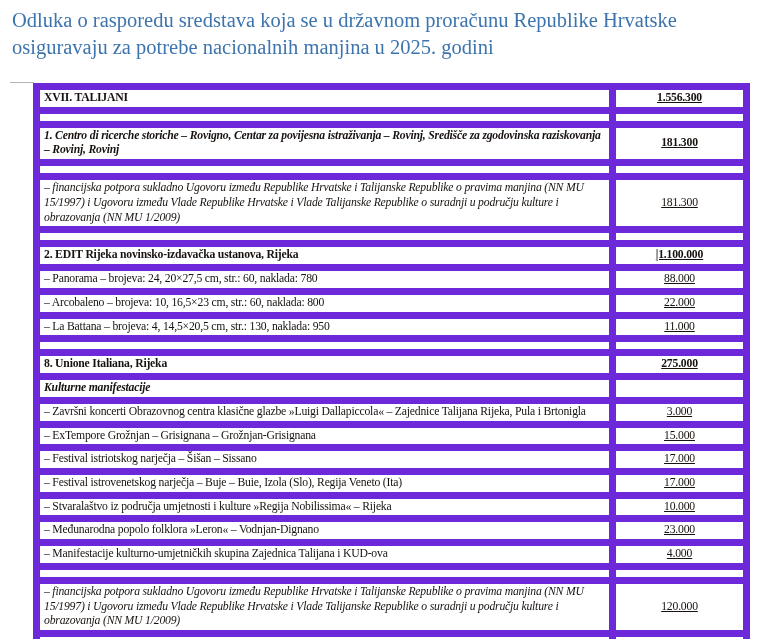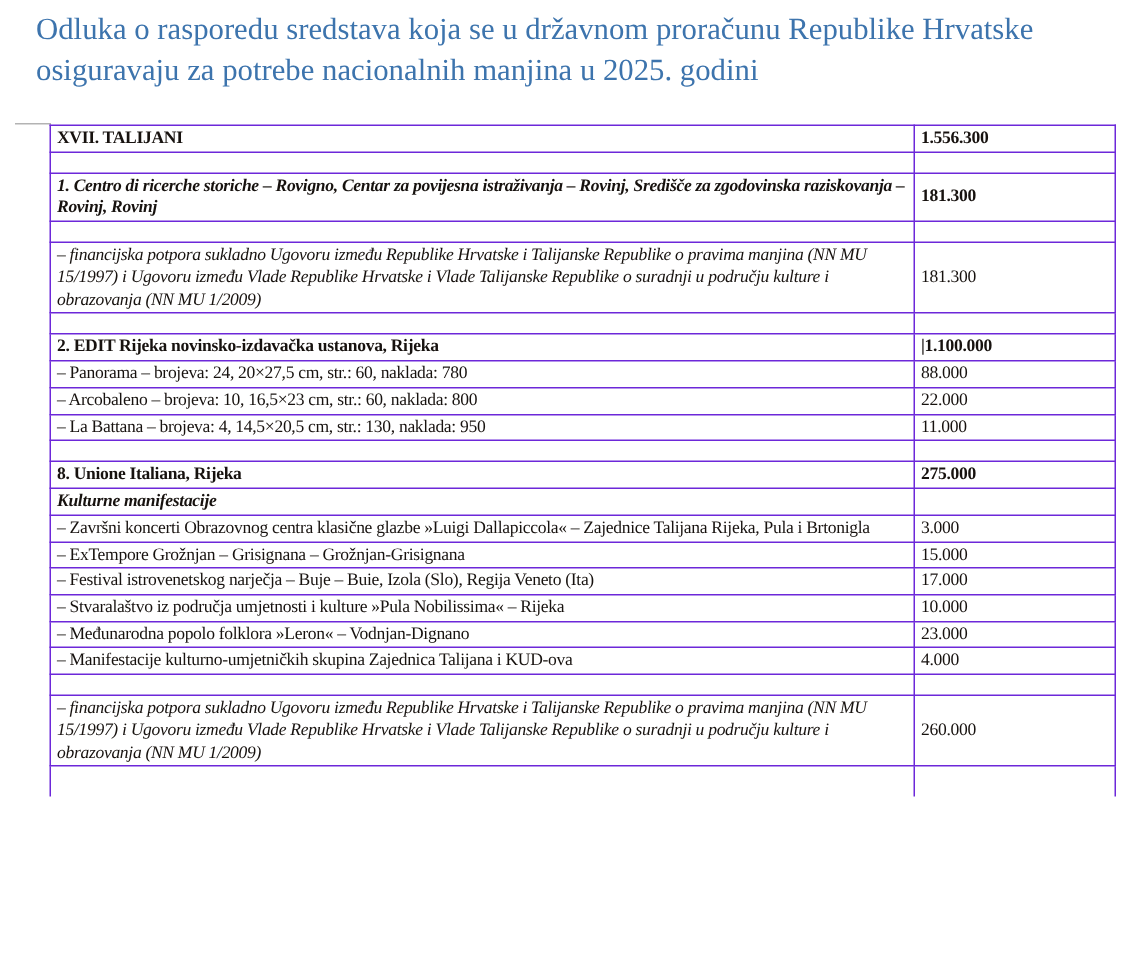--- a/index.html
+++ b/index.html
@@ -3,41 +3,41 @@
 <meta charset="utf-8">
 <style>
   * { margin:0; padding:0; box-sizing:border-box; }
   html,body { background:#ffffff; }
   body {
     width:760px; height:639px; overflow:hidden; position:relative;
     font-family:"Liberation Serif","DejaVu Serif",serif;
     color:#1c1c1c;
   }
   .page-title {
-    position:absolute; left:24px; top:7px; width:712px;
+    position:absolute; left:12px; top:7px; width:712px;
     font-size:20.5px; line-height:27px; font-weight:400;
     color:#3d74ad;
   }
   .edge-stub {
     position:absolute; left:10px; top:82px; width:24px; height:1px;
     background:#b3b3b3;
   }
   table.doc-table {
     position:absolute; left:33px; top:83px; width:710px;
     border-collapse:collapse; table-layout:fixed;
   }
   table.doc-table td {
-    border:1px solid #6d28d9;
+    border:7px solid #6d28d9;
     font-size:11.7px; line-height:1.26; letter-spacing:-0.2px;
     padding:1px 4px; height:16px; vertical-align:middle;
     color:#17120f;
   }
   td.c-desc { width:576px; white-space:nowrap; overflow:hidden; }
   td.c-desc.wrap { white-space:normal;font-style:italic; }
-  td.c-amt { width:134px; text-align:left; padding-right:5px; }
+  td.c-amt { width:134px; text-align:center; padding-right:5px;text-decoration:underline; }
   tr.empty td { height:14px; }
   tr.empty_cut td { height:20px; border-bottom:none; }
   tr.section td { font-weight:700; }
   tr.subheader td.c-desc { font-weight:700; font-style:italic; }
 </style>
 </head>
 <body>
 
 <h1 class="page-title">Odluka o rasporedu sredstava koja se u državnom proračunu Republike Hrvatske osiguravaju za potrebe nacionalnih manjina u 2025. godini</h1>
 
@@ -103,41 +103,45 @@
       </tr>
       <tr class="item">
         <td class="c-desc">– Završni koncerti Obrazovnog centra klasične glazbe »Luigi Dallapiccola« – Zajednice Talijana Rijeka, Pula i Brtonigla</td>
         <td class="c-amt">3.000</td>
       </tr>
       <tr class="item">
         <td class="c-desc">– ExTempore Grožnjan – Grisignana – Grožnjan-Grisignana</td>
         <td class="c-amt">15.000</td>
       </tr>
       <tr class="item">
+        <td class="c-desc">– Festival istriotskog narječja – Šišan – Sissano</td>
+        <td class="c-amt">17.000</td>
+      </tr>
+      <tr class="item">
         <td class="c-desc">– Festival istrovenetskog narječja – Buje – Buie, Izola (Slo), Regija Veneto (Ita)</td>
         <td class="c-amt">17.000</td>
       </tr>
       <tr class="item">
-        <td class="c-desc">– Stvaralaštvo iz područja umjetnosti i kulture »Pula Nobilissima« – Rijeka</td>
+        <td class="c-desc">– Stvaralaštvo iz područja umjetnosti i kulture »Regija Nobilissima« – Rijeka</td>
         <td class="c-amt">10.000</td>
       </tr>
       <tr class="item">
         <td class="c-desc">– Međunarodna popolo folklora »Leron« – Vodnjan-Dignano</td>
         <td class="c-amt">23.000</td>
       </tr>
       <tr class="item">
         <td class="c-desc">– Manifestacije kulturno-umjetničkih skupina Zajednica Talijana i KUD-ova</td>
         <td class="c-amt">4.000</td>
       </tr>
       <tr class="empty">
         <td class="c-desc"></td>
         <td class="c-amt"></td>
       </tr>
       <tr class="item">
         <td class="c-desc wrap">– financijska potpora sukladno Ugovoru između Republike Hrvatske i Talijanske Republike o pravima manjina (NN MU 15/1997) i Ugovoru između Vlade Republike Hrvatske i Vlade Talijanske Republike o suradnji u području kulture i obrazovanja (NN MU 1/2009)</td>
-        <td class="c-amt">260.000</td>
+        <td class="c-amt">120.000</td>
       </tr>
       <tr class="empty_cut">
         <td class="c-desc"></td>
         <td class="c-amt"></td>
       </tr>
     </tbody>
 </table>
 
 </body></html>

